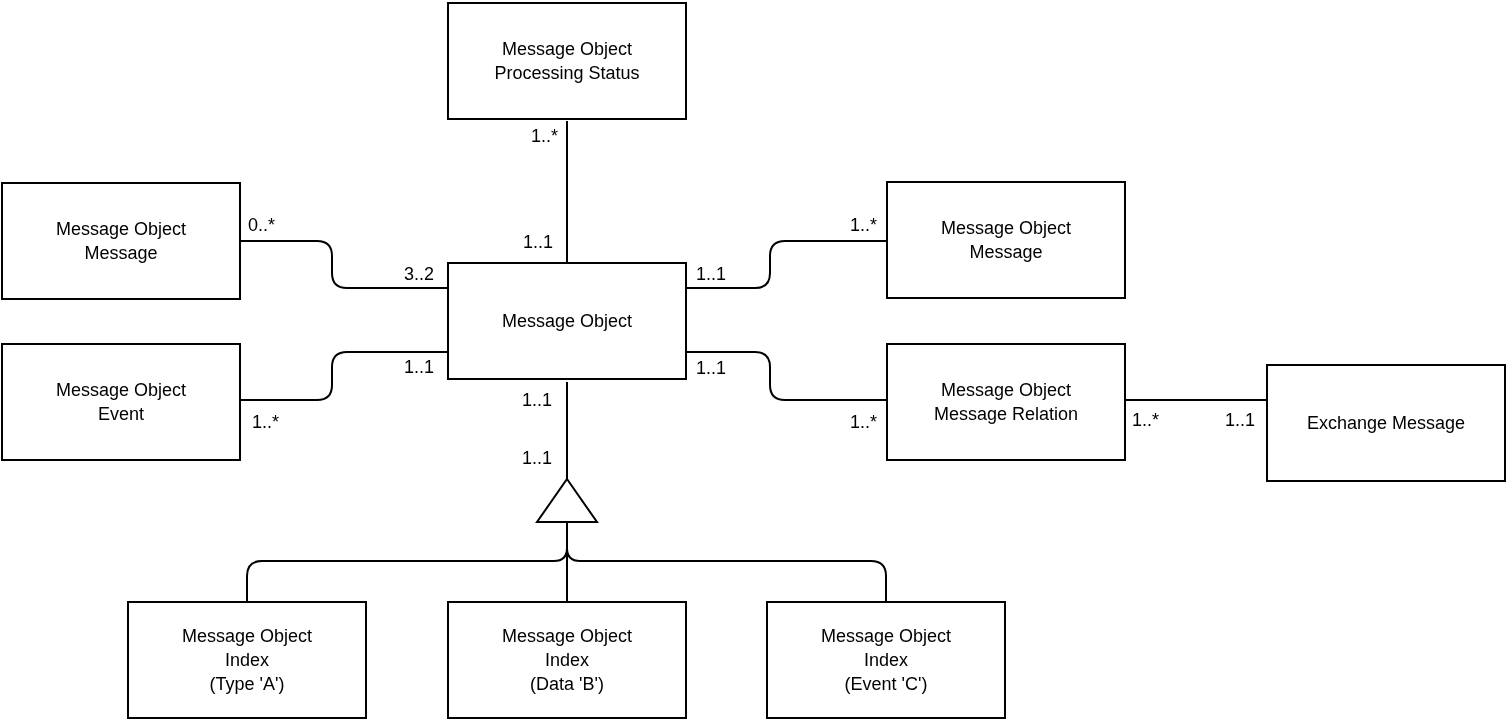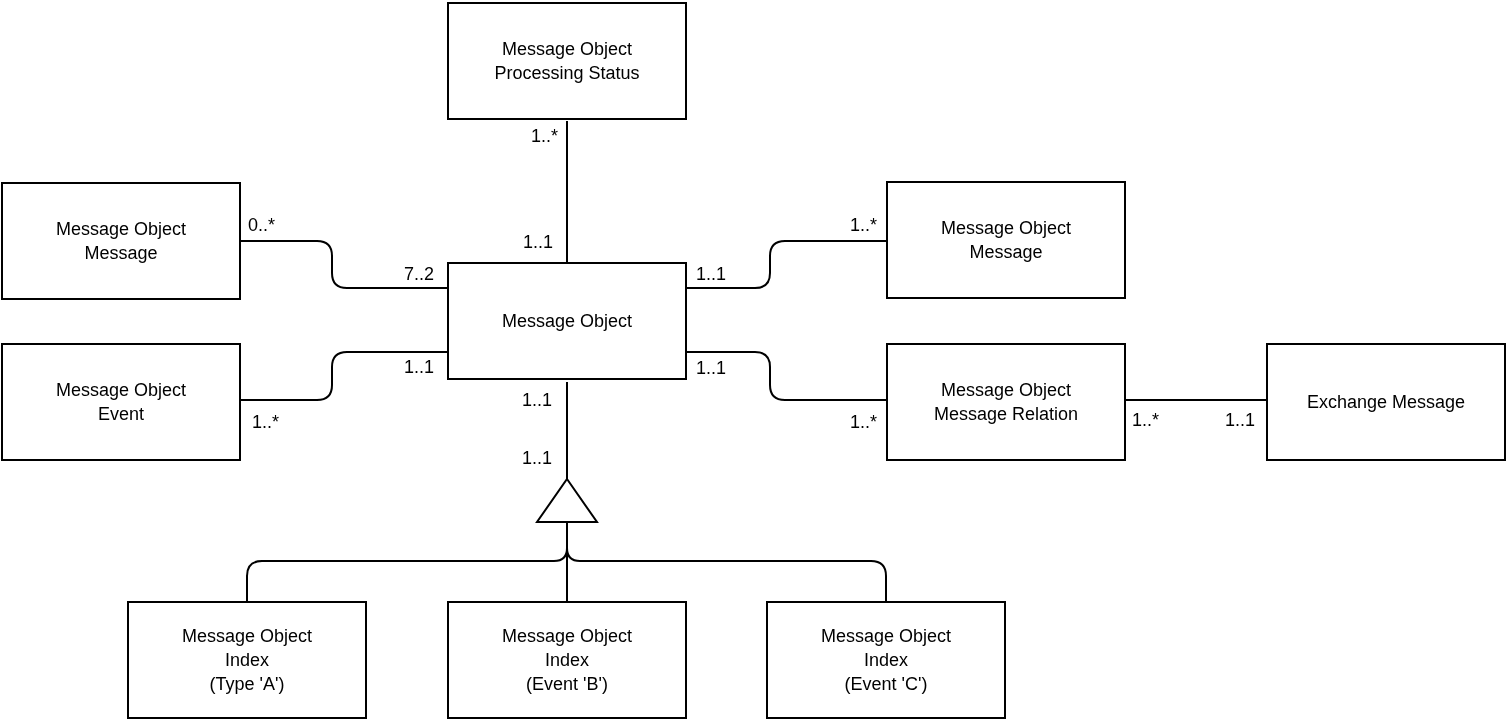--- a/index.html
+++ b/index.html
@@ -100,47 +100,47 @@
   <div class="box" style="left:1px;top:343px">
     <div>Message Object</div>
     <div>Event</div>
   </div>
 
   <div class="box" style="left:886px;top:343px">
     <div>Message Object</div>
     <div>Message Relation</div>
   </div>
 
-  <div class="box" style="left:1266px;top:343px">
+  <div class="box" style="left:1266px;top:364px">
     <div>Exchange Message</div>
   </div>
 
   <div class="box" style="left:127px;top:601px">
     <div>Message Object</div>
     <div>Index</div>
     <div>(Type 'A')</div>
   </div>
 
   <div class="box" style="left:447px;top:601px">
     <div>Message Object</div>
     <div>Index</div>
-    <div>(Event 'B')</div>
+    <div>(Data 'B')</div>
   </div>
 
   <div class="box" style="left:766px;top:601px">
     <div>Message Object</div>
     <div>Index</div>
     <div>(Event 'C')</div>
   </div>
 
   <span class="elabel r" style="left:494px;top:126px">1..*</span>
   <span class="elabel r" style="left:489px;top:232px">1..1</span>
 
   <span class="elabel l" style="left:248px;top:215px">0..*</span>
-  <span class="elabel r" style="left:370px;top:264px">7..2</span>
+  <span class="elabel r" style="left:370px;top:264px">3..2</span>
 
   <span class="elabel l" style="left:696px;top:264px">1..1</span>
   <span class="elabel r" style="left:813px;top:215px">1..*</span>
 
   <span class="elabel l" style="left:252px;top:412px">1..*</span>
   <span class="elabel r" style="left:370px;top:357px">1..1</span>
 
   <span class="elabel l" style="left:696px;top:358px">1..1</span>
   <span class="elabel r" style="left:813px;top:412px">1..*</span>
 

